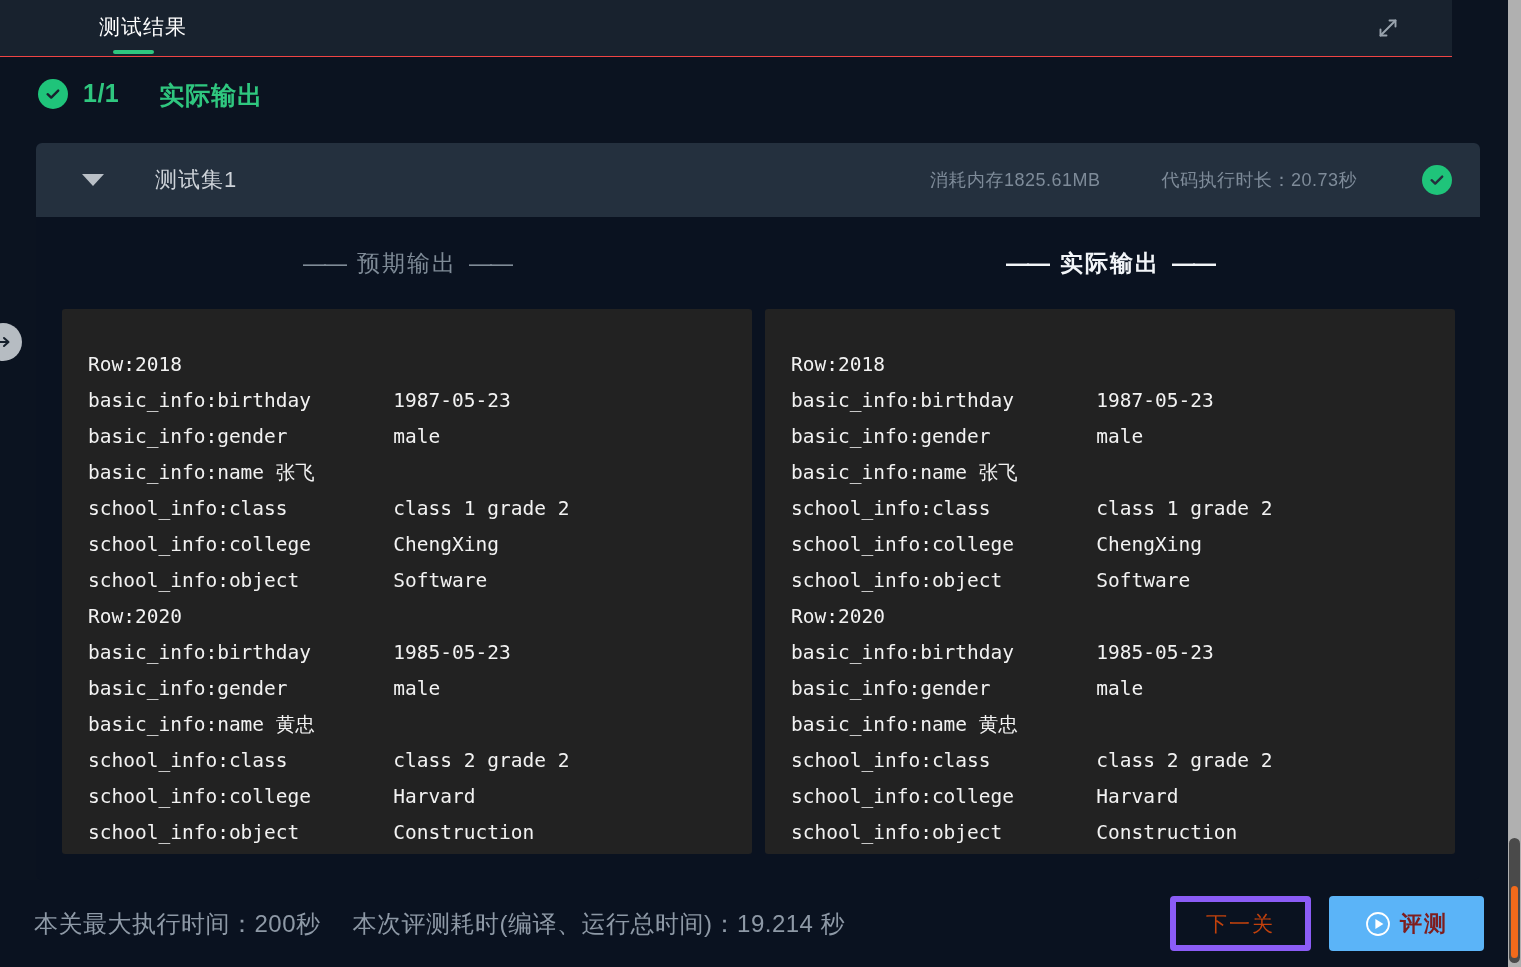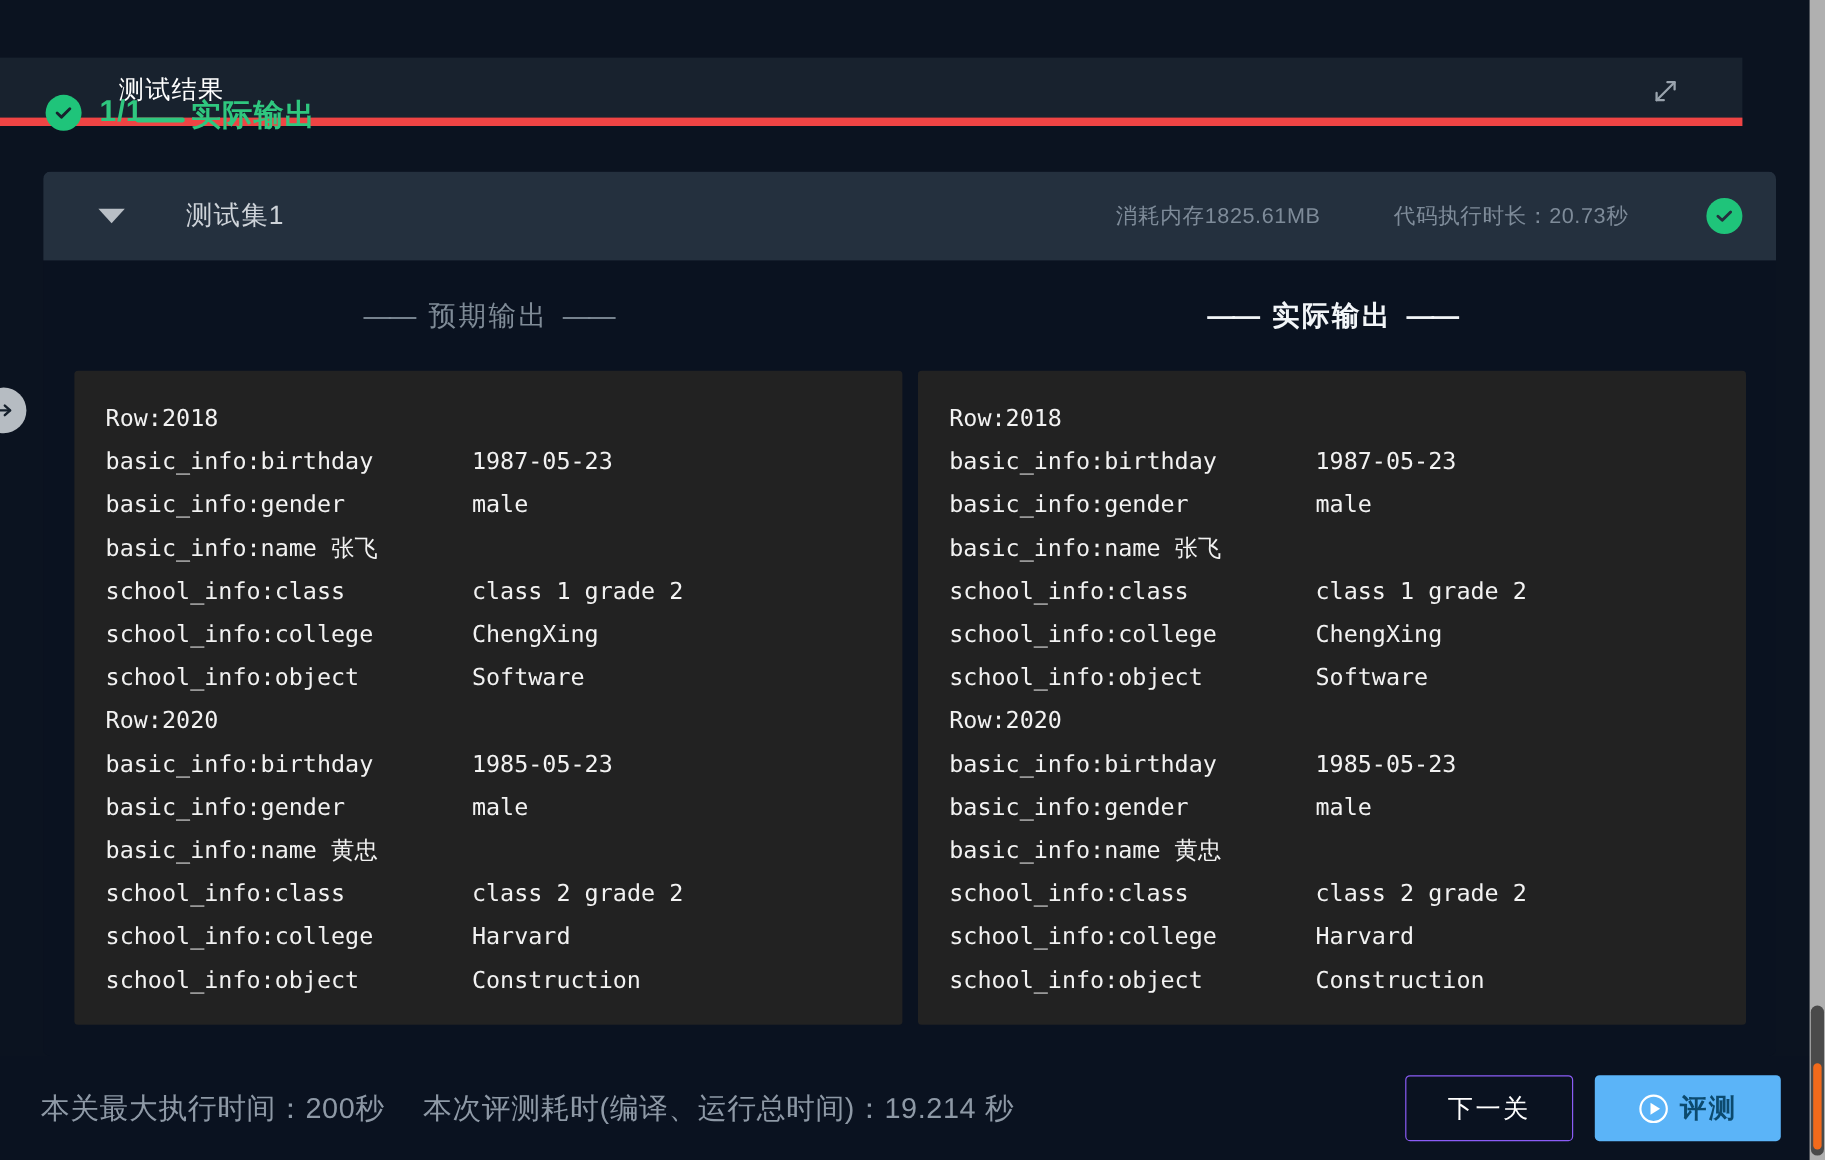--- a/index.html
+++ b/index.html
@@ -21,22 +21,21 @@
     overflow: hidden;
   }
 
   
   .tabbar {
     position: absolute;
     left: 0; top: 0;
     width: 1452px;
     height: 57px;
     background: #18222e;
-    border-bottom: 7px solid #ef4444;
-    margin-top: 48px;
+    border-bottom: 1px solid #ef4444;
   }
   .tab {
     position: absolute;
     left: 99px; top: 0;
     height: 57px;
     display: flex;
     align-items: center;
     cursor: pointer;
   }
   .tab-label {
@@ -166,21 +165,21 @@
   }
   .out-title.expected { color: #7f8b97; }
   .out-title.actual   { color: #f2f5f8; font-weight: bold; }
   .dash { letter-spacing: -2px; margin: 0 12px; }
 
   .code-panel {
     width: 690px;
     height: 545px;
     background: #222222;
     border-radius: 3px;
-    padding: 22px 0 0 26px;
+    padding: 38px 0 0 26px;
     overflow: hidden;
   }
   .code-line {
     font-family: "DejaVu Sans Mono", "Liberation Mono", monospace;
     font-size: 19.5px;
     line-height: 36px;
     color: #f2f2f2;
     white-space: pre;
     letter-spacing: 0px;
   }
@@ -205,38 +204,38 @@
     white-space: nowrap;
   }
   .foot-text + .foot-text { margin-left: 32px; }
   .foot-spacer { flex: 1 1 auto; }
 
   .btn-next {
     height: 55px;
     min-width: 140px;
     padding: 0 30px;
     background: #0a1220;
-    border: 1px solid #8b5cf6;
+    border: 6px solid #8b5cf6;
     border-radius: 4px;
-    color: #ffffff;
+    color: #c2410c;
     font-size: 21px;
     letter-spacing: 2px;
     font-family: Liberation Serif, serif;
     cursor: pointer;
     display: flex; align-items: center; justify-content: center;
   }
   .btn-run {
     margin-left: 18px;
     height: 55px;
     min-width: 155px;
     padding: 15px 26px;
     background: #5bb4f8;
     border: none;
     border-radius: 4px;
-    color: #0c4a6e;
+    color: #7f1d1d;
     font-size: 22px;
     font-weight: bold;
     letter-spacing: 2px;
     font-family: inherit;
     cursor: pointer;
     display: flex; align-items: center; justify-content: center;
     gap: 9px;
   }
 
   

